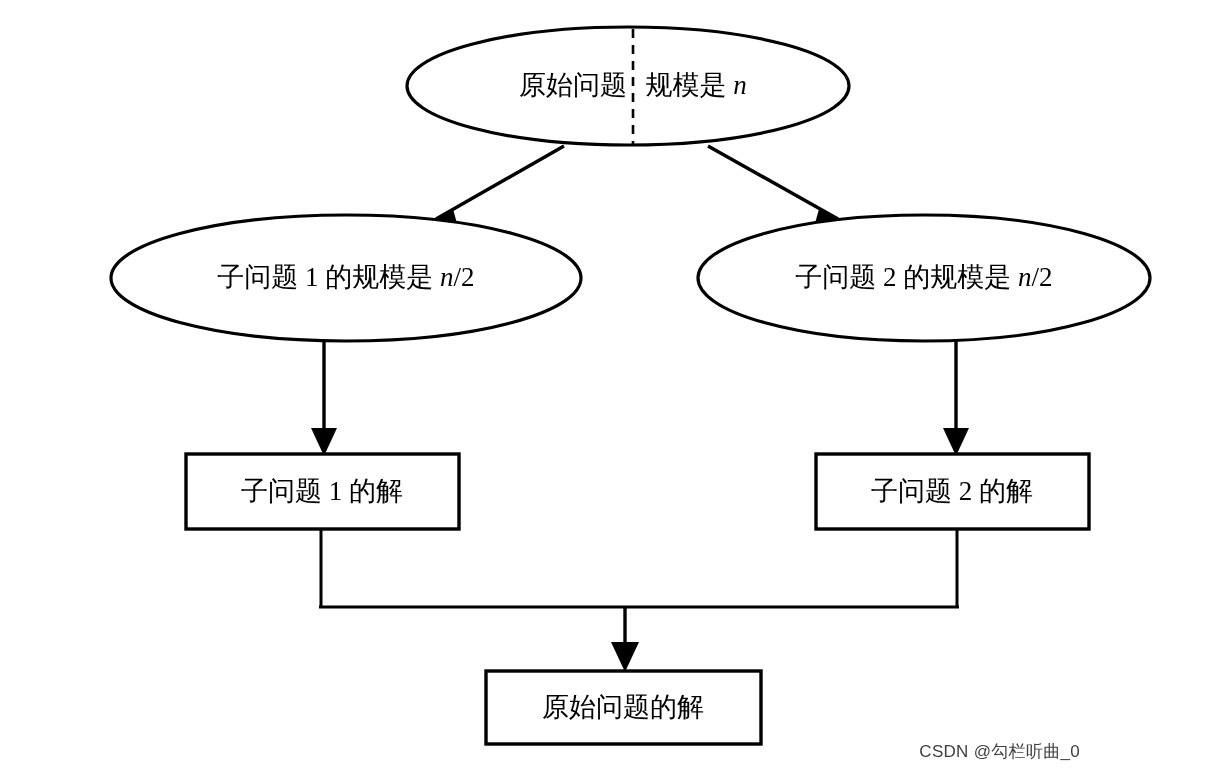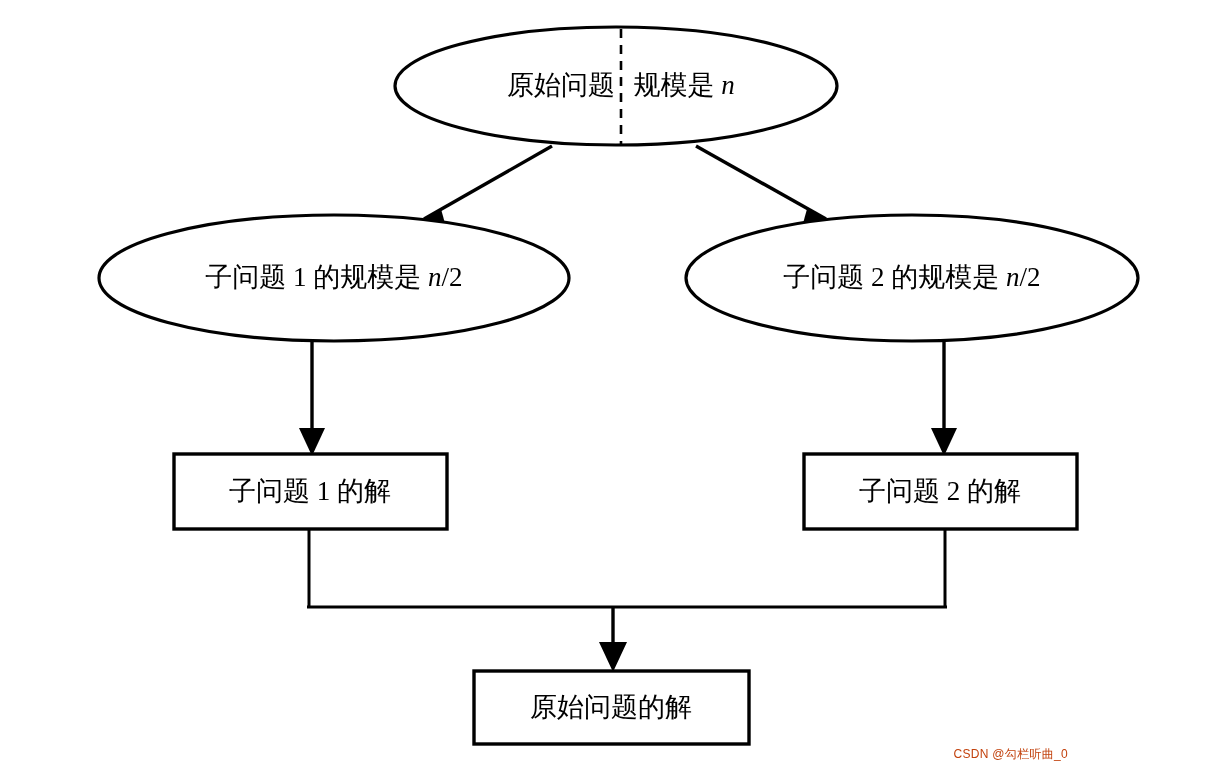--- a/index.html
+++ b/index.html
@@ -10,21 +10,21 @@
   }
   body {
     width: 1228px;
     height: 773px;
     font-family: "Liberation Serif", "DejaVu Serif", serif;
     overflow: hidden;
     position: relative;
   }
   #diagram-root {
     position: absolute;
-    left: 4px;
+    left: 16px;
     top: 0;
     width: 1080px;
     height: 773px;
   }
   svg.diagram-canvas {
     display: block;
     width: 1228px;
     height: 773px;
   }
   .node-shape {
@@ -65,22 +65,22 @@
     dominant-baseline: middle;
   }
   .node-label .math-var {
     font-style: italic;
   }
   .watermark {
     position: absolute;
     right: 16px;
     bottom: 10px;
     font-family: "Liberation Sans", "DejaVu Sans", sans-serif;
-    font-size: 12px;
-    color: #c2410c;
+    font-size: 17px;
+    color: #404040;
     letter-spacing: 0.3px;
     white-space: nowrap;
     user-select: none;
   }
 </style>
 </head>
 <body>
 
 <div id="diagram-root">
 

